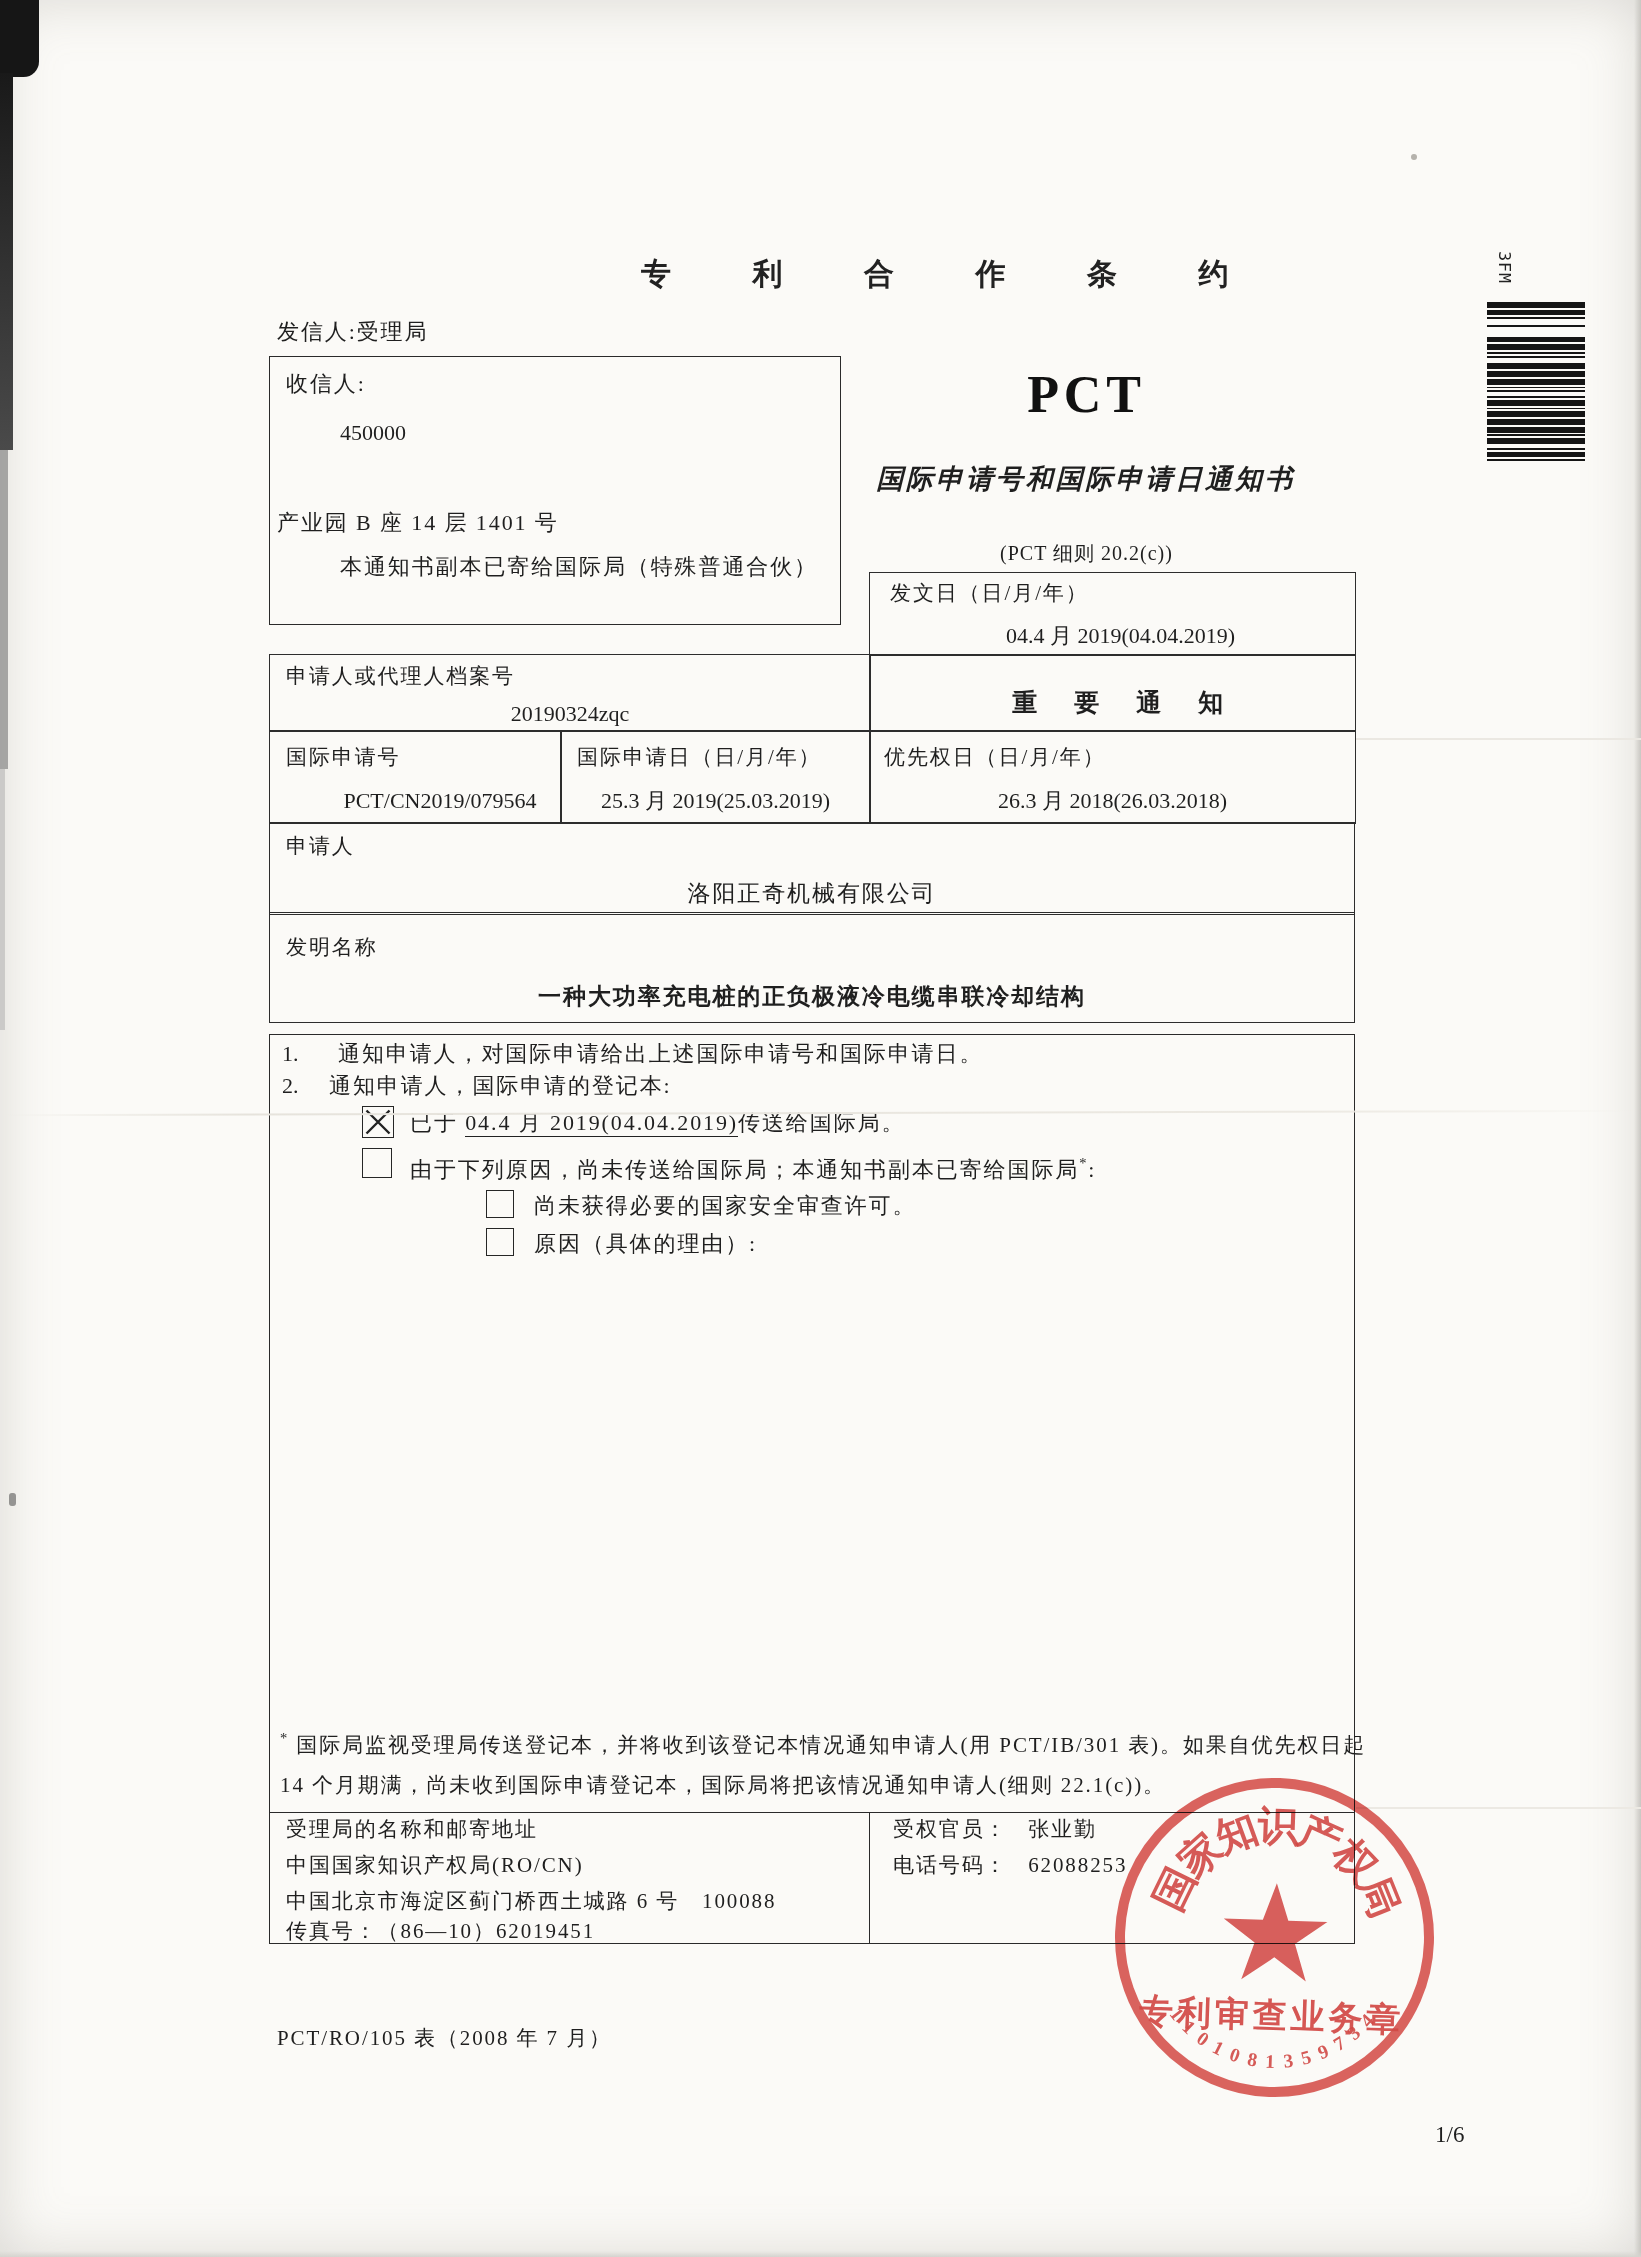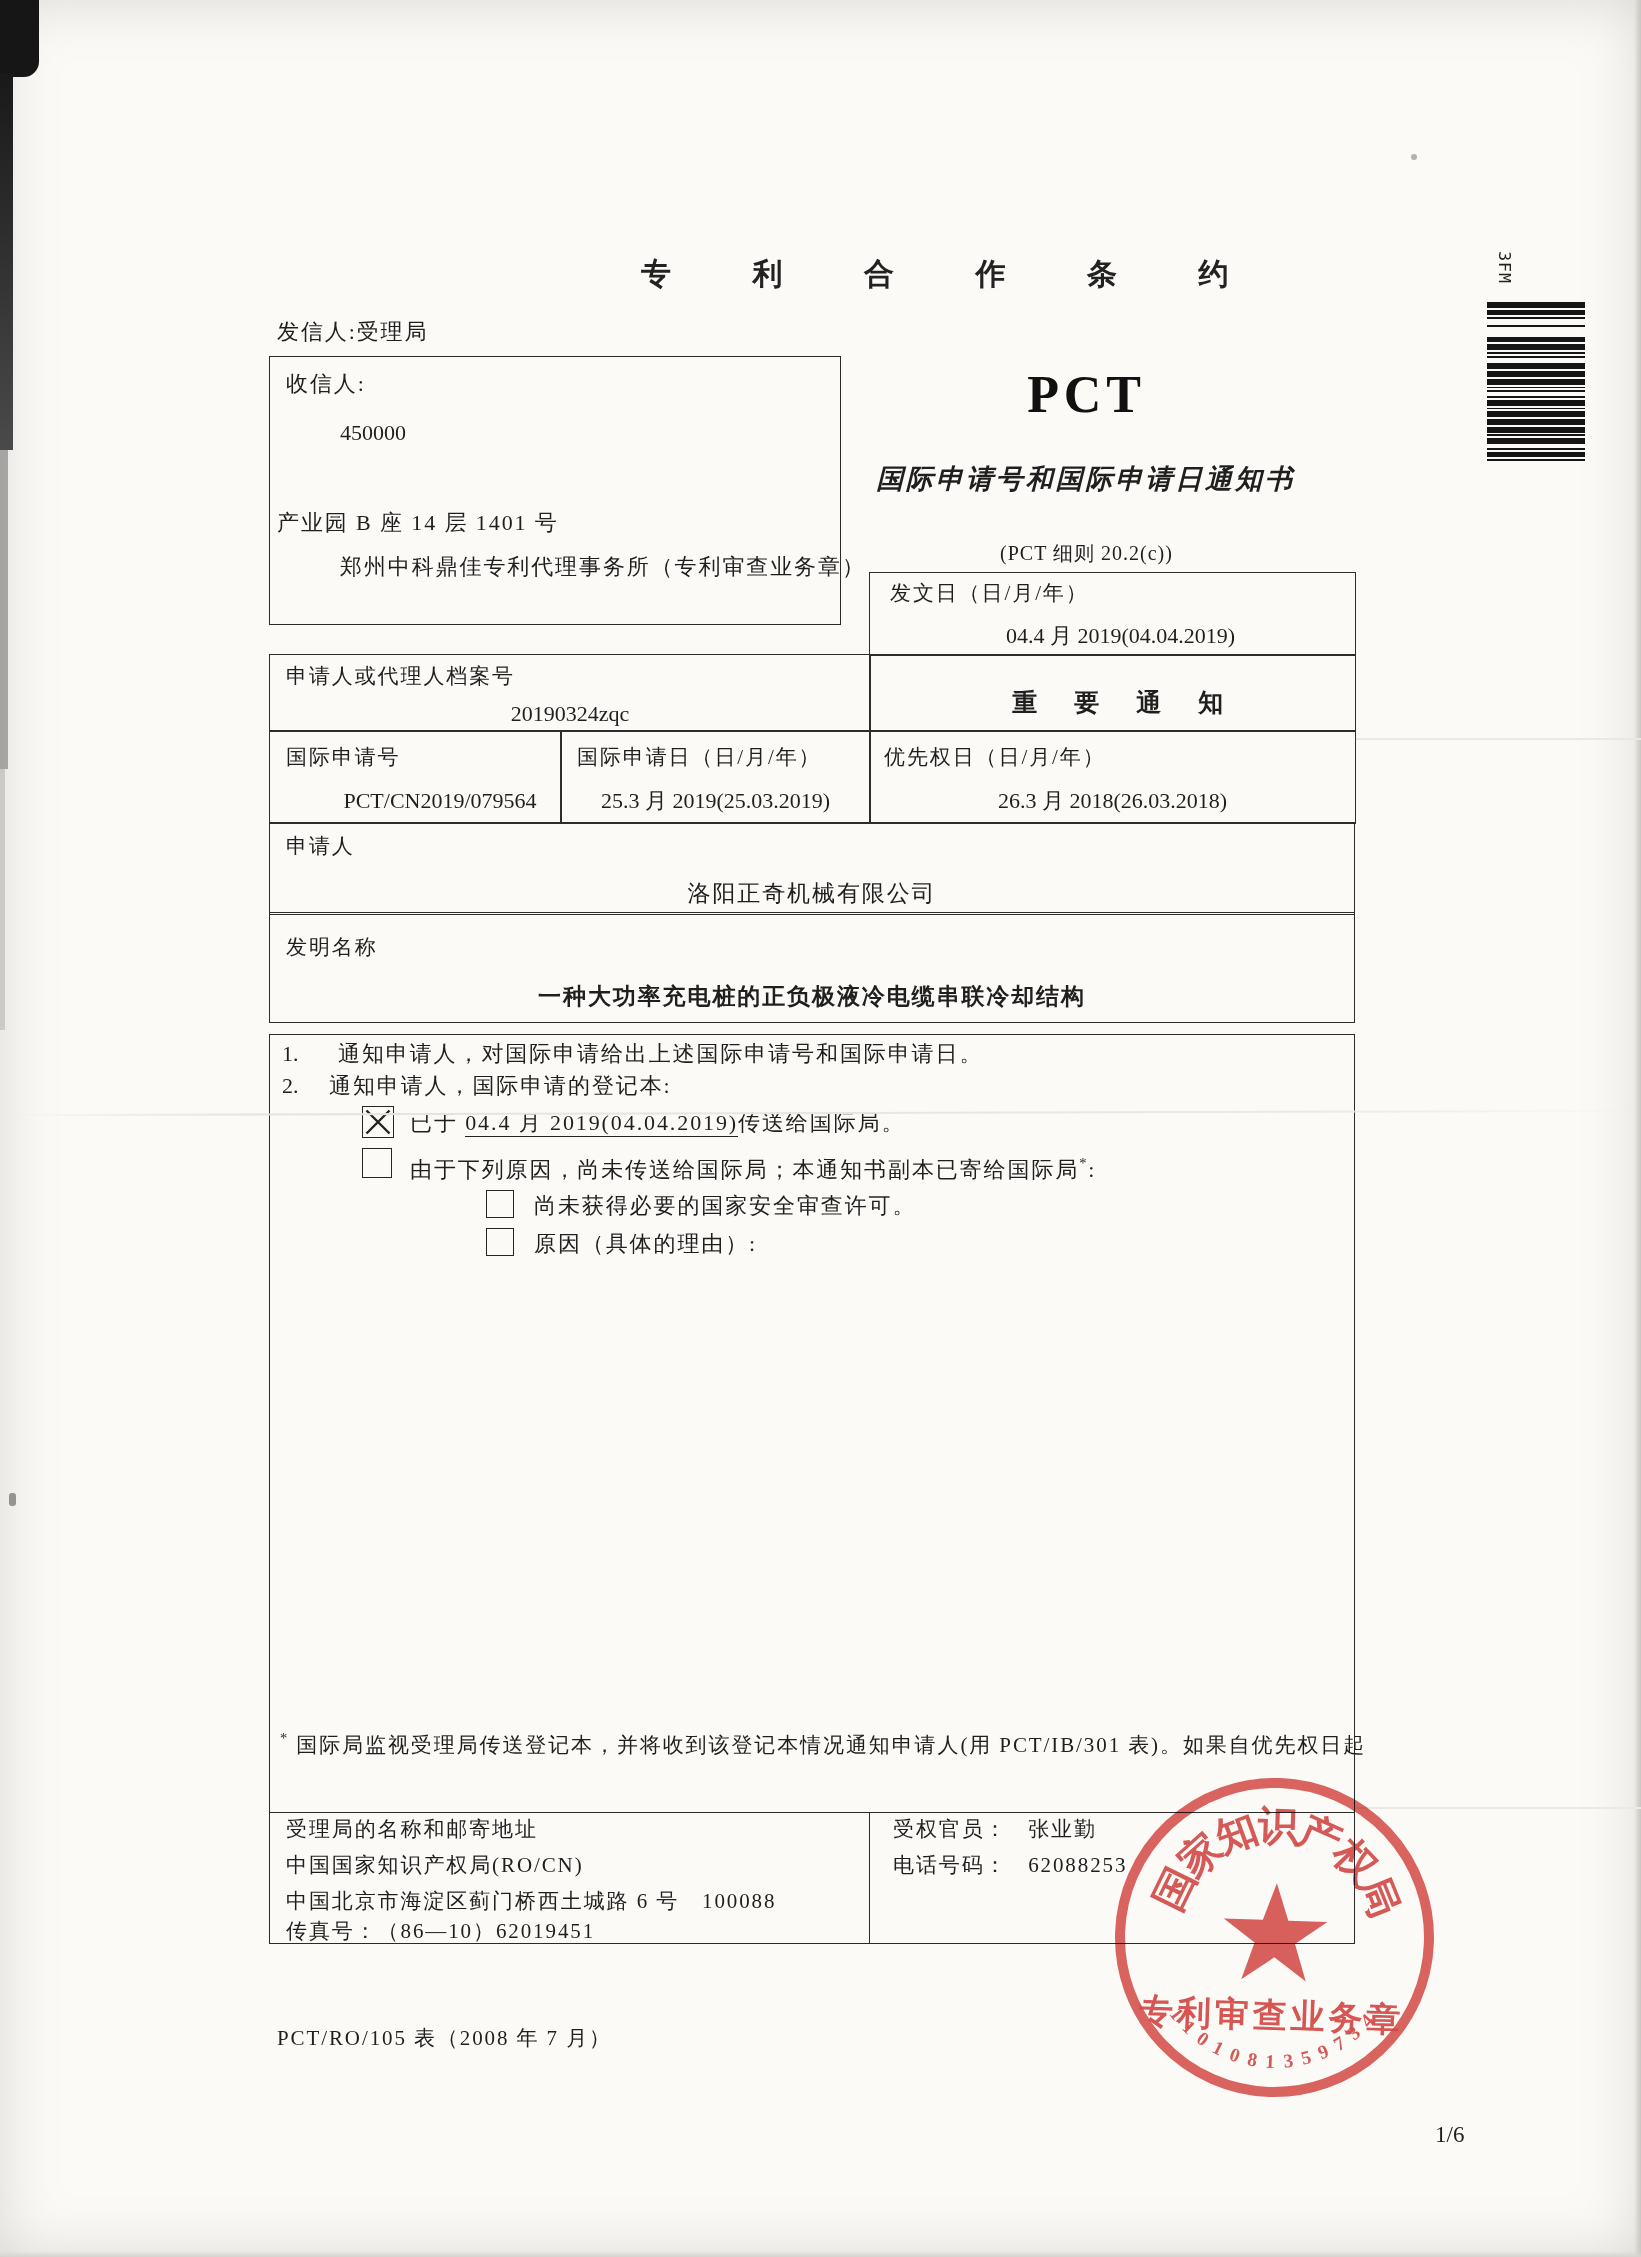--- a/index.html
+++ b/index.html
@@ -103,21 +103,21 @@
       <div style="height: 1.9px; margin-bottom: 0px;"></div>
     </div>
 
   <div class="abs doc-title" style="left:641px;top:253px;line-height:42px;">专 利 合 作 条 约</div>
   <div class="abs cjk lh" style="left:277px;top:317px;font-size:22px;">发信人:受理局</div>
 
   <div class="box2" style="left:269px;top:356px;width:572px;height:269px;"></div>
   <div class="abs cjk lh" style="left:286px;top:369px;">收信人:</div>
   <div class="abs lh" style="left:340px;top:418px;">450000</div>
   <div class="abs cjk lh" style="left:277px;top:508px;">产业园 B 座 14 层 1401 号</div>
-  <div class="abs cjk lh" style="left:340px;top:552px;">郑州中科鼎佳专利代理事务所（专利审查业务章）</div>
+  <div class="abs cjk lh" style="left:340px;top:552px;">本通知书副本已寄给国际局（特殊普通合伙）</div>
 
   <div class="abs ctr pct-big" style="left:874px;top:365px;width:425px;line-height:60px;">PCT</div>
   <div class="abs ctr notice-title" style="left:854px;top:462px;width:463px;line-height:35px;font-style:italic;">国际申请号和国际申请日通知书</div>
   <div class="abs ctr rule-ref" style="left:874px;top:539px;width:425px;line-height:29px;">(PCT 细则 20.2(c))</div>
 
   <div class="cell" style="left:869px;top:572px;width:487px;height:84px;border-width:1.9px;"></div>
   <div class="abs cjk lbl" style="left:890px;top:579px;">发文日（日/月/年）</div>
   <div class="abs ctr lh" style="left:908px;top:621px;width:425px;">04.4 月 2019(04.04.2019)</div>
 
   <div class="cell" style="left:269px;top:654px;width:602px;height:78px;"></div>
@@ -174,20 +174,21 @@
 
   <div class="cbox" id="cb4" style="left:486px;top:1228px;width:28px;height:28px;">
     
   </div>
   <div class="abs cjk lh" style="left:534px;top:1229px;">原因（具体的理由）:</div>
 
   <div class="abs cjk" style="left:280px;top:1724px;font-size:21px;line-height:29px;">
     <sup class="star">*</sup>
     <span>国际局监视受理局传送登记本，并将收到该登记本情况通知申请人(用 PCT/IB/301 表)。如果自优先权日起</span>
   </div>
+  <div class="abs cjk" style="left:280px;top:1771px;font-size:21px;line-height:29px;">14 个月期满，尚未收到国际申请登记本，国际局将把该情况通知申请人(细则 22.1(c))。</div>
 
   <div class="abs" style="left:269px;top:1812px;width:1086px;height:0;border-top:1.9px solid #2a2a2a;"></div>
   <div class="abs" style="left:869px;top:1812px;width:0;height:132px;border-left:1.9px solid #2a2a2a;"></div>
 
   <div class="abs cjk" style="left:286px;top:1816px;font-size:21px;line-height:27px;">受理局的名称和邮寄地址</div>
   <div class="abs cjk" style="left:286px;top:1852px;font-size:21px;line-height:27px;">中国国家知识产权局(RO/CN)</div>
   <div class="abs cjk" style="left:286px;top:1888px;font-size:21px;line-height:27px;">中国北京市海淀区蓟门桥西土城路 6 号　100088</div>
   <div class="abs cjk" style="left:286px;top:1918px;font-size:21px;line-height:27px;">传真号：（86—10）62019451</div>
 
   <div class="abs cjk" style="left:893px;top:1816px;font-size:21px;line-height:27px;">

